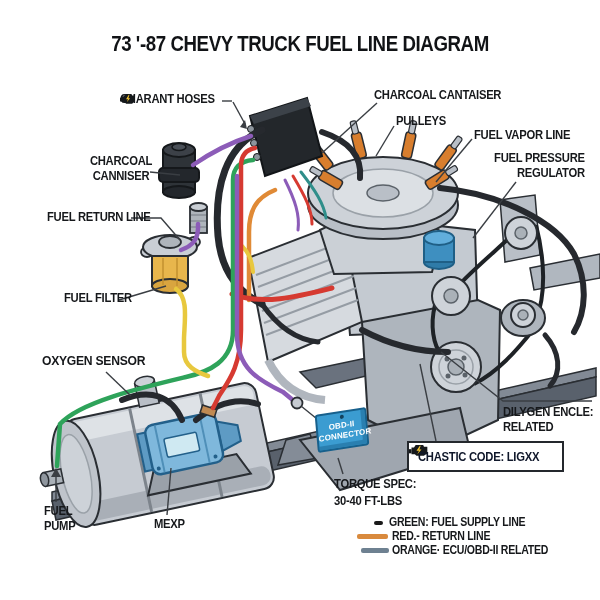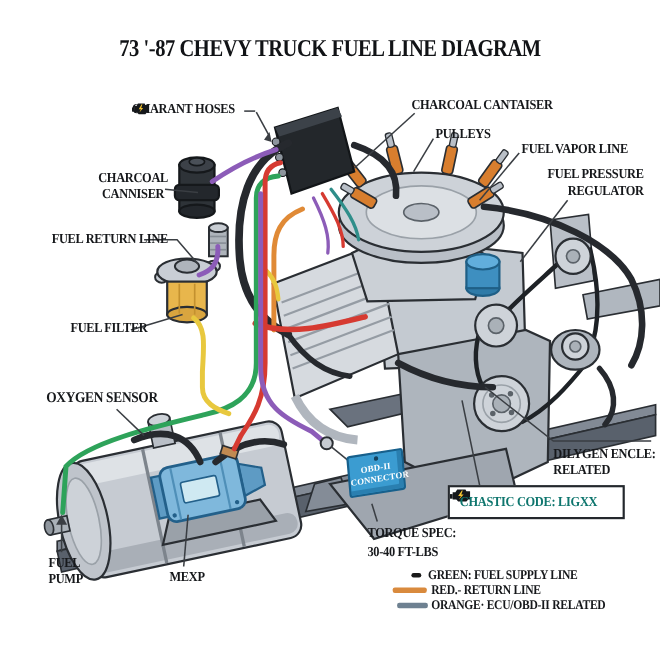--- a/index.html
+++ b/index.html
@@ -1,30 +1,30 @@
 <!DOCTYPE html>
 <html><head>
 <meta charset="utf-8">
 <style>
   html,body{margin:0;padding:0;background:#ffffff;}
   #stage{position:relative;width:600px;height:600px;background:#ffffff;overflow:hidden;
-         font-family:Liberation Serif, serif;}
+         font-family:Liberation Sans, sans-serif;}
   svg{position:absolute;left:0;top:0;}
   .lbl{position:absolute;font-weight:700;font-size:12.5px;letter-spacing:-0.3px;color:#16181B;
        white-space:nowrap;transform:scaleX(0.9);transform-origin:0 0;line-height:15px;}
   .lbl.right{transform-origin:100% 0;text-align:right;}
   .lbl.center{transform-origin:50% 0;text-align:center;}
   .lbl span{display:block;}
   #title{position:absolute;left:0;right:0;top:31px;text-align:center;font-weight:700;
          font-size:22px;letter-spacing:-0.5px;color:#111316;transform:scaleX(0.85);
          transform-origin:50% 0;white-space:nowrap;}
   .iconlbl{display:flex;align-items:center;gap:5px;}
   #dtc-box{position:absolute;left:407px;top:441px;height:27px;border:2px solid #24282D;
            background:#fff;display:flex;align-items:center;gap:6px;padding:0 9px;
-           font-weight:700;font-size:12.5px;letter-spacing:-0.3px;color:#0f766e;}
+           font-weight:700;font-size:12.5px;letter-spacing:-0.3px;color:#0f172a;}
   #obd-tag{position:absolute;left:316px;top:411px;width:52px;height:38px;background:#3B9CD1;
            border:2px solid #17608C;border-radius:3px;transform:rotate(-9deg) skewX(-4deg);
            box-shadow:inset -4px -4px 0 #2A7FB0;color:#fff;font-weight:700;font-size:8px;
            text-align:center;padding-top:8px;box-sizing:border-box;line-height:10px;
            letter-spacing:0.2px;}
   #obd-tag .screw{position:absolute;left:23px;top:2px;width:4px;height:4px;border-radius:50%;
            background:#14425E;}
   .legend-text{position:absolute;font-weight:700;font-size:12px;letter-spacing:-0.3px;
            color:#16181B;white-space:nowrap;transform:scaleX(0.88);transform-origin:0 0;}
   .swatch{position:absolute;border-radius:2px;}

